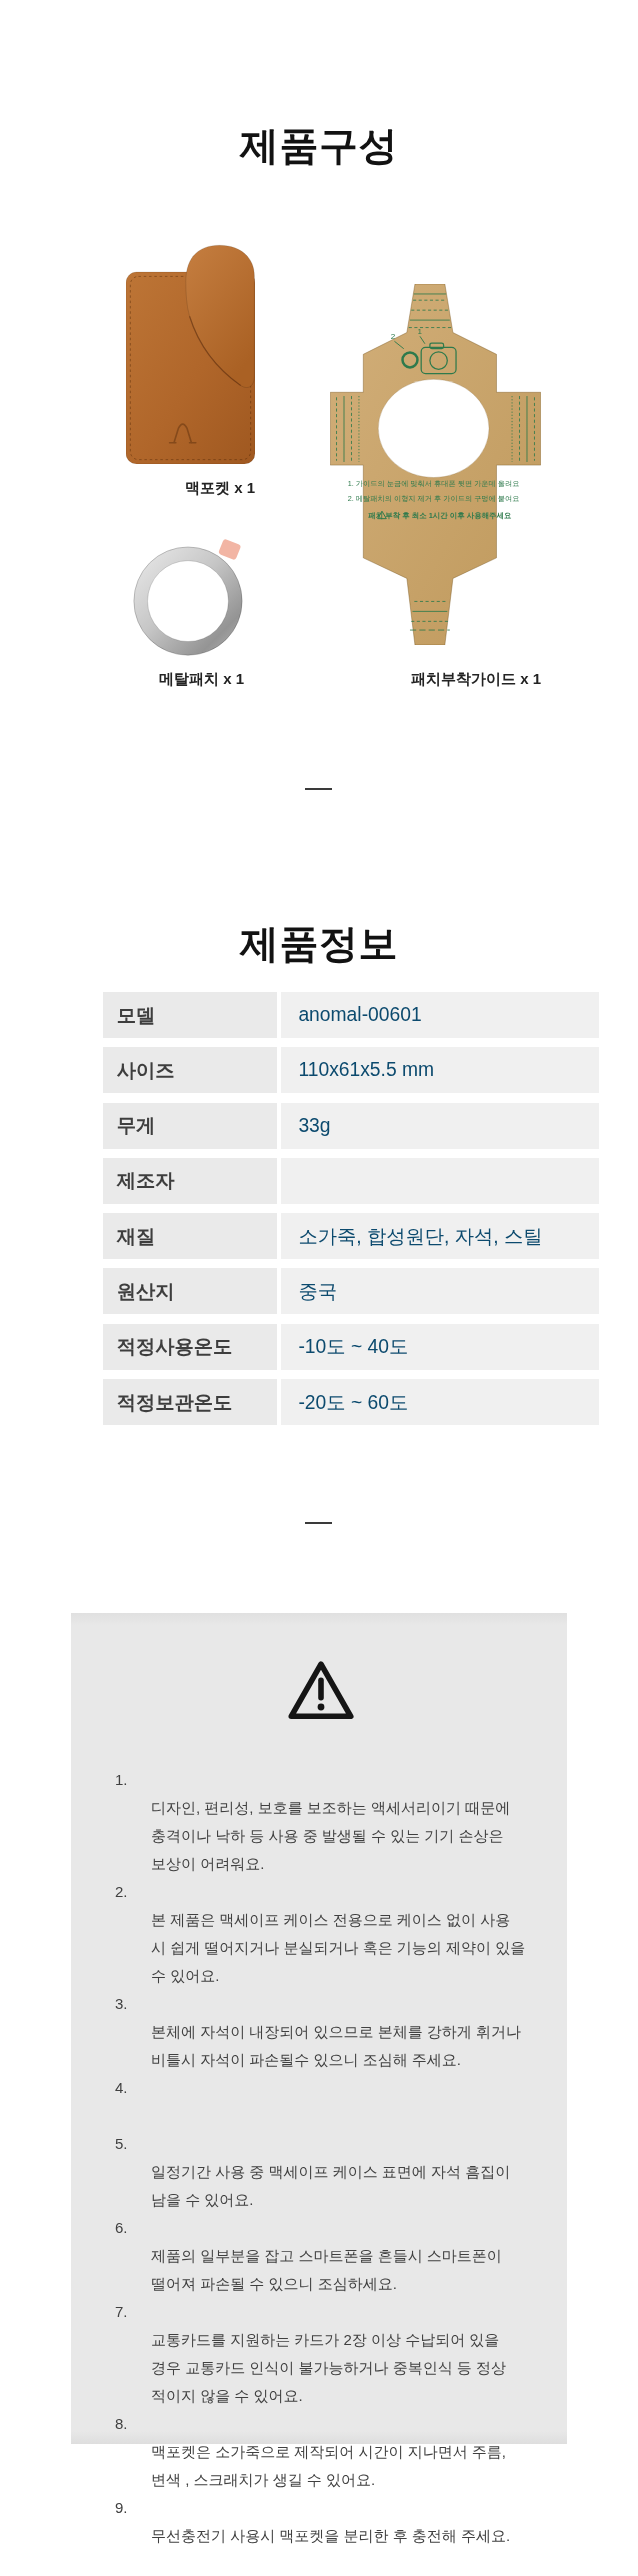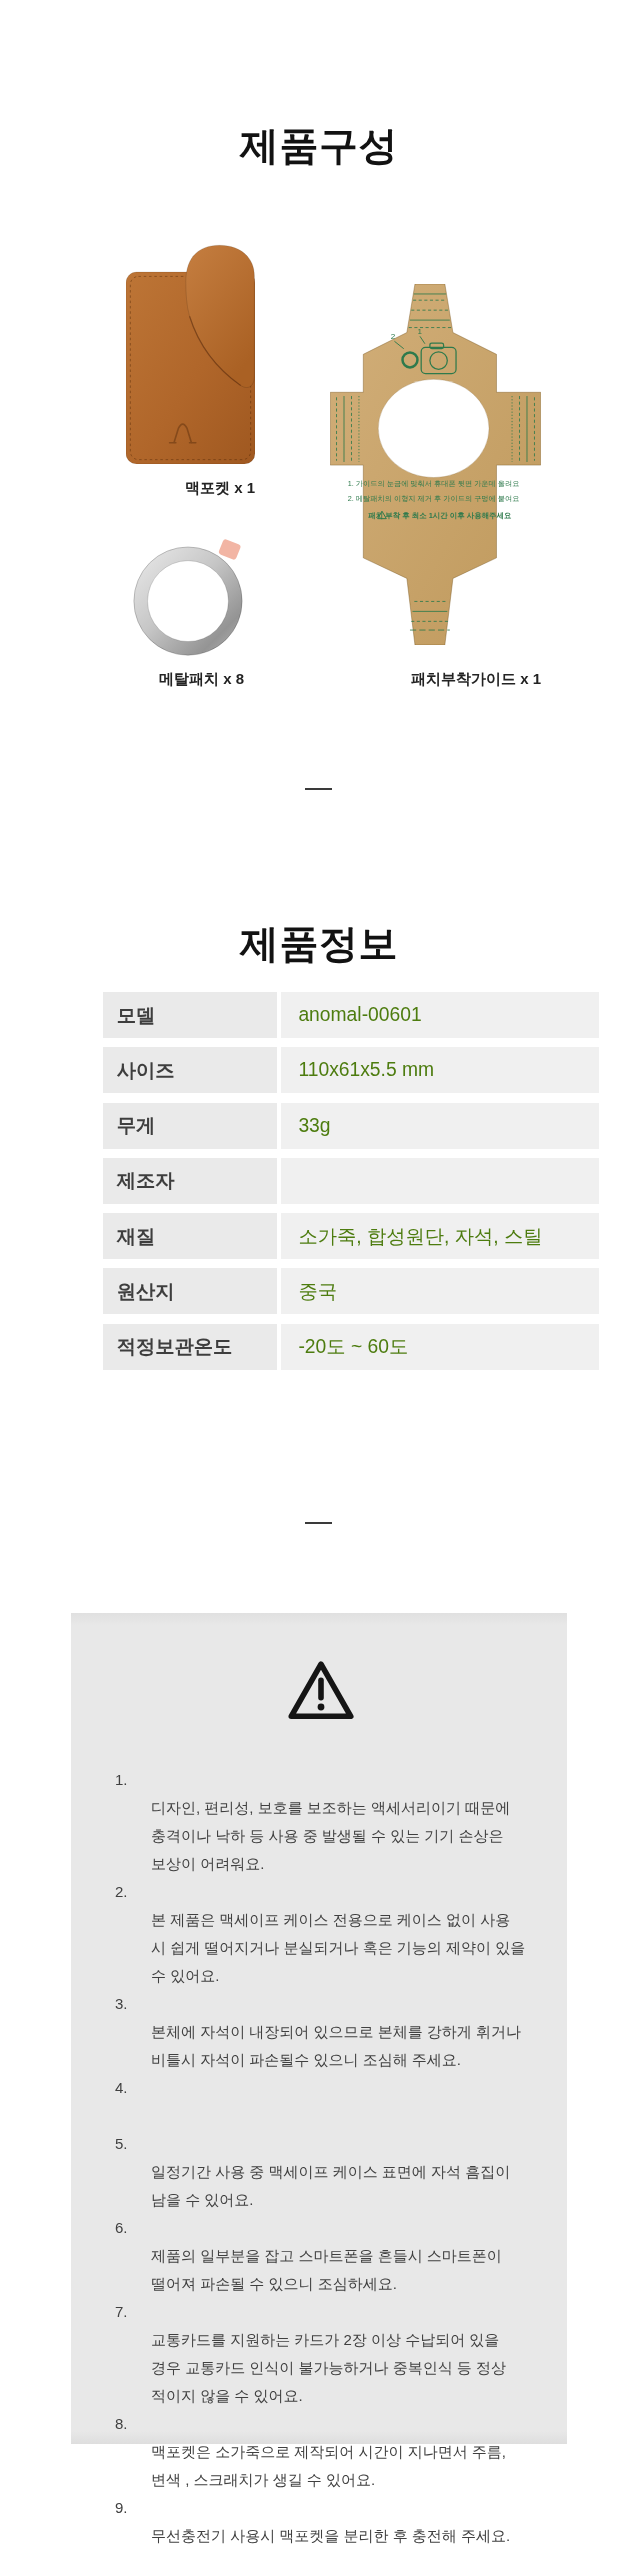--- a/index.html
+++ b/index.html
@@ -18,21 +18,21 @@
   
   .img-abs{position:absolute;}
   .item-label{position:absolute;text-align:right;font-size:15px;font-weight:700;color:#232323;}
 
   
   .spec-table{position:absolute;left:71px;top:992px;width:496px;padding-left:32px;}
   .spec-row{display:flex;height:46px;margin-bottom:9.3px;}
   .spec-label{width:174px;background:#eaeaea;display:flex;align-items:center;
     padding-left:13.7px;box-sizing:border-box;font-size:19.3px;font-weight:700;color:#3e3e3e;margin-right:4.4px;}
   .spec-value{flex:1;background:#f0f0f0;display:flex;align-items:center;
-    padding-left:17px;box-sizing:border-box;font-size:19.3px;font-weight:400;color:#4d7c0f;}
+    padding-left:17px;box-sizing:border-box;font-size:19.3px;font-weight:400;color:#0c4a6e;}
 
   
   .caution-box{position:absolute;left:71px;top:1613px;width:496px;height:831px;
     background:linear-gradient(180deg,#e0e0e0 0px,#e8e8e8 12.5px,#e8e8e8 818px,#dedede 831px);}
   .warn-icon{position:absolute;left:213px;top:45px;}
   .caution-list{position:absolute;left:80px;top:153px;width:380px;margin:0;padding:0;list-style:none;}
   .caution-item{position:relative;font-size:15px;line-height:28px;color:#404040;
     white-space:pre-line;}
   .caution-no{position:absolute;left:-36px;top:0;width:32px;text-align:left;}
 
@@ -75,21 +75,21 @@
             <stop offset="0.45" stop-color="#c6c6c6"></stop>
             <stop offset="0.8" stop-color="#949494"></stop>
             <stop offset="1" stop-color="#b9b9b9"></stop>
         </linearGradient>
       </defs>
       <rect x="142" y="5" width="30" height="26" rx="5" transform="rotate(22 157 18)" fill="#f2b5a4"></rect>
       <circle cx="90" cy="101" r="87" fill="url(#gRing)" stroke="rgba(0,0,0,0.28)" stroke-width="1.2"></circle>
       <circle cx="90" cy="101" r="65" fill="#ffffff" stroke="rgba(0,0,0,0.18)" stroke-width="1.2"></circle>
     </svg>
   </div>
-  <div class="item-label" style="left:132px;top:670px;width:112px;">메탈패치 x 8</div>
+  <div class="item-label" style="left:132px;top:670px;width:112px;">메탈패치 x 1</div>
 
   <div class="img-abs" style="left:330px;top:284px;width:211px;height:361px;">
     <svg width="211" height="361" viewBox="0 0 338 580">
       <defs>
         <linearGradient id="gKraft" x1="0" y1="0" x2="1" y2="1">
           <stop offset="0" stop-color="#d2af7a"></stop>
             <stop offset="1" stop-color="#bf995c"></stop>
         </linearGradient>
       </defs>
       <path d="M136,0 L184,0 L197,78 L267,113 L267,174 L338,174 L338,291 L267,291 L267,440 L197,473 L184,580 L136,580 L123,473 L53,440 L53,291 L0,291 L0,174 L53,174 L53,113 L123,78 Z" fill="url(#gKraft)" stroke="rgba(120,85,30,0.45)" stroke-width="1.5"></path>
@@ -160,20 +160,24 @@
       <div class="spec-row">
         <div class="spec-label">재질</div>
         <div class="spec-value">소가죽, 합성원단, 자석, 스틸</div>
       </div>
 
       <div class="spec-row">
         <div class="spec-label">원산지</div>
         <div class="spec-value">중국</div>
       </div>
 
+      <div class="spec-row">
+        <div class="spec-label">적정사용온도</div>
+        <div class="spec-value">-10도 ~ 40도</div>
+      </div>
 
       <div class="spec-row">
         <div class="spec-label">적정보관온도</div>
         <div class="spec-value">-20도 ~ 60도</div>
       </div>
     </div>
 
   <div class="divider" id="divider-2"></div>
 
   <div class="caution-box">

